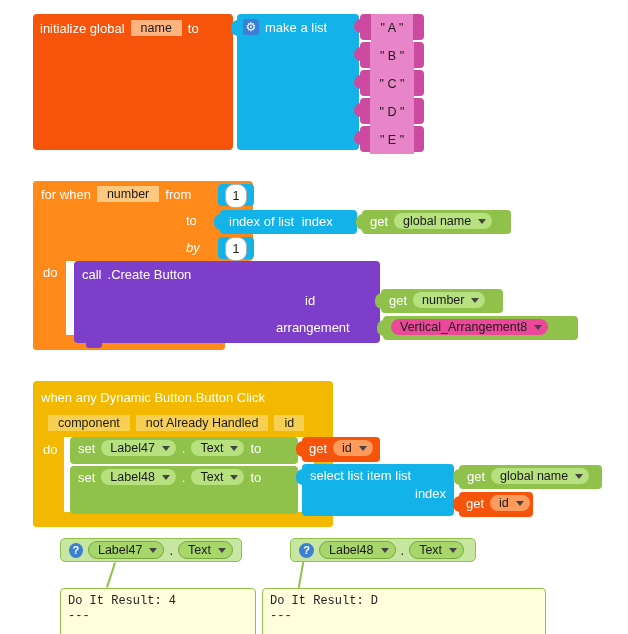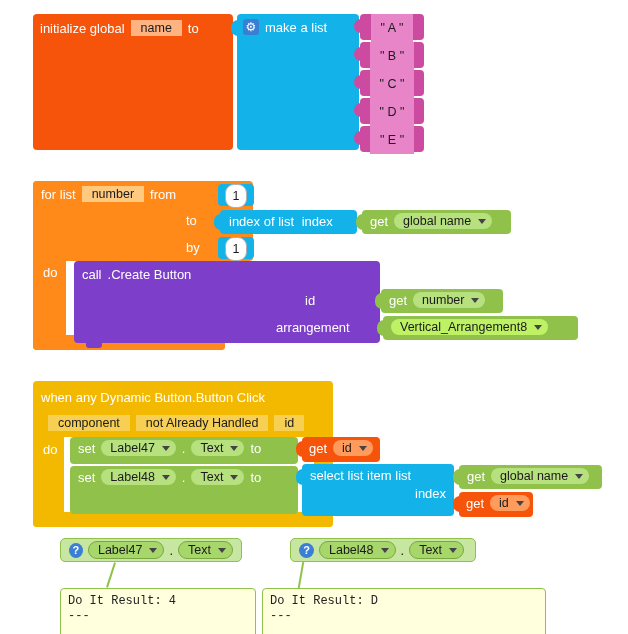--- a/index.html
+++ b/index.html
@@ -197,21 +197,21 @@
     <span class="pill" style="background:#e884c8; color:#1a1a1a;">" E "</span>
   </div>
 </div>
 
 <div class="block c-orange2" style="left:33px; top:181px; width:192px; height:169px; border-radius:4px;"></div>
 <div class="block c-orange2" style="left:33px; top:181px; width:220px; height:80px; border-radius:4px;"></div>
 <div class="block" style="left:66px; top:261px; width:187px; height:82px; background:#ffffff;"></div>
 <div class="block c-orange2" style="left:33px; top:335px; width:192px; height:15px; border-radius:0 0 4px 4px;"></div>
 
 <div class="row" style="left:41px; top:186px;">
-  <span class="lbl">for list</span>
+  <span class="lbl">for when</span>
   <span class="pill" style="background:#ffc980; color:#1a1a1a;">number</span>
   <span class="lbl">from</span>
 </div>
 <div class="block c-blue" style="left:218px; top:184px; width:36px; height:22px; border-radius:4px;">
   <div style="text-align:center; line-height:22px;">
     <span class="socket" style="padding:0 7px;">1</span>
   </div>
 </div>
 
 <div class="row" style="left:186px; top:213px;">
@@ -228,21 +228,21 @@
   <div class="row" style="left:8px; top:3px;">
     <span class="lbl">get</span>
     <span class="dropdown" style="background:#b7e07e;">
       <span>global name</span>
         <i class="caret"></i>
     </span>
   </div>
 </div>
 <div class="plug-left c-green" style="left:356px; top:214px;"></div>
 
-<div class="row" style="left:186px; top:240px;">
+<div class="row" style="left:186px; top:240px;font-style:italic;">
   <span class="lbl">by</span>
 </div>
 <div class="block c-blue" style="left:218px; top:237px; width:36px; height:22px; border-radius:4px;">
   <div style="text-align:center; line-height:22px;">
     <span class="socket" style="padding:0 7px;">1</span>
   </div>
 </div>
 
 <div class="row" style="left:43px; top:265px;">
   <span class="lbl">do</span>
@@ -266,21 +266,21 @@
     </span>
   </div>
 </div>
 <div class="plug-left c-green" style="left:375px; top:293px;"></div>
 
 <div class="row" style="left:276px; top:320px;">
   <span class="lbl">arrangement</span>
 </div>
 <div class="block c-green" style="left:383px; top:316px; width:195px; height:24px; border-radius:4px;">
   <div style="padding:3px 0 0 8px;">
-    <span class="dropdown" style="background:#bef264;">
+    <span class="dropdown" style="background:#ec4899;">
       <span>Vertical_Arrangement8</span>
         <i class="caret"></i>
     </span>
   </div>
 </div>
 <div class="plug-left c-green" style="left:377px; top:320px;"></div>
 
 <div class="block c-yellow" style="left:33px; top:381px; width:300px; height:146px; border-radius:4px;"></div>
 <div class="block" style="left:64px; top:437px; width:250px; height:78px; background:#ffffff;"></div>
 <div class="block c-yellow" style="left:33px; top:512px; width:300px; height:15px; border-radius:0 0 4px 4px;"></div>

